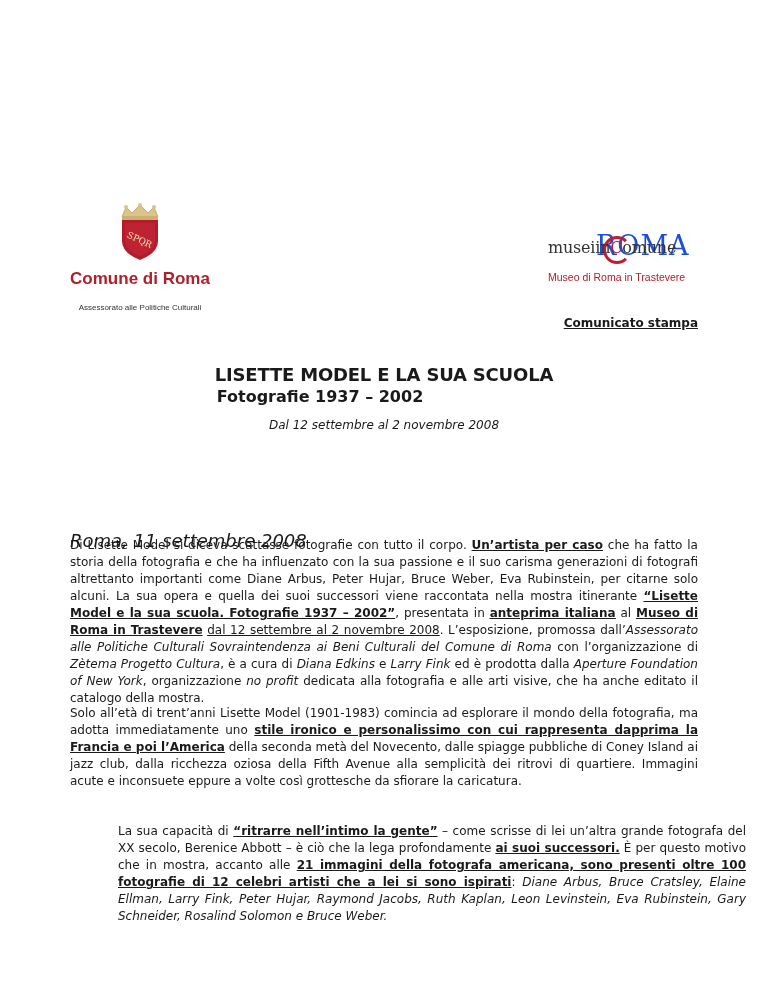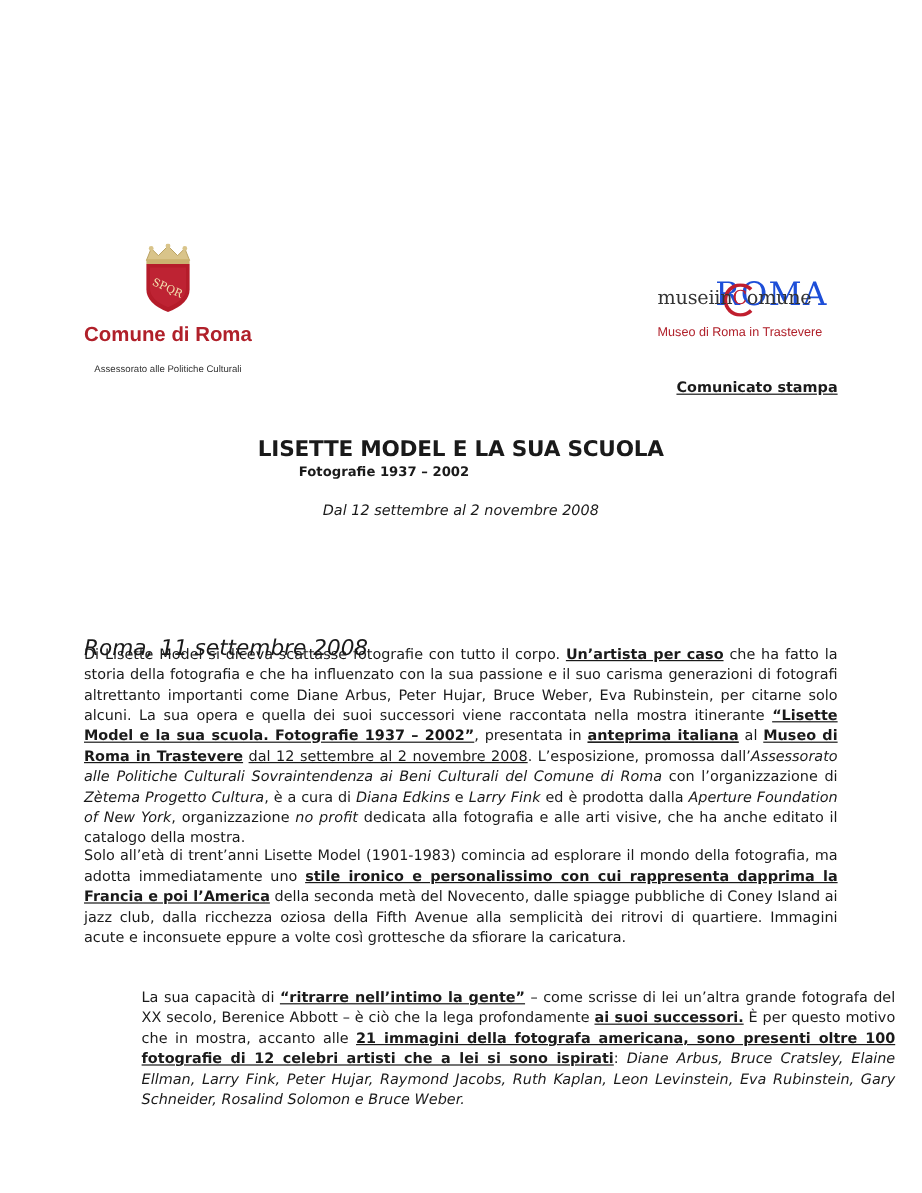--- a/index.html
+++ b/index.html
@@ -17,21 +17,21 @@
   .musei-mark { position: relative; height: 38px; }
   .musei-bg { position: absolute; left: 48px; top: 0px; font-family: "DejaVu Serif", serif; font-size: 27px; color: #1d4ed8; letter-spacing: 1px; }
   .musei-text { position: absolute; left: 0; top: 8px; font-family: "DejaVu Serif", serif; font-size: 16px; color: #333; letter-spacing: -0.2px; }
   .musei-text .in { position: relative; display: inline-block; }
   .musei-c { position: absolute; left: 55px; top: 6px; width: 22px; height: 22px; border: 3px solid #c01e2e; border-right-color: transparent; border-radius: 50%; }
   .logo-musei .sub { color: #b0202a; font-family: "Liberation Sans", sans-serif; font-size: 10.5px; margin-top: 3px; }
 
   .press { position: absolute; right: 70px; top: 316px; font-weight: bold; font-size: 12px; text-decoration: underline; }
 
   .title { position: absolute; left: 0; width: 768px; top: 364px; text-align: center; font-weight: bold; font-size: 18px; letter-spacing: -0.2px; }
-  .subtitle { position: absolute; left: 0; width: 640px; top: 387px; text-align: center; font-weight: bold; font-size: 11px; }
+  .subtitle { position: absolute; left: 0; width: 640px; top: 387px; text-align: center; font-weight: bold; font-size: 16px; }
   .tagline { position: absolute; left: 0; width: 768px; top: 417px; text-align: center; font-style: italic; font-size: 12px; line-height: 17px; }
 
   .dateline { position: absolute; left: 70px; top: 530px; font-style: italic; font-size: 18px; }
 
   .para { position: absolute; left: 70px; width: 628px; font-size: 12px; line-height: 17px; text-align: justify; }
   .p1 { top: 537px; }
   .p2 { top: 705px; }
   .p3 { top: 823px; margin-left: 48px; }
   b { font-weight: bold; text-decoration: underline; }
   i { font-style: italic; }

